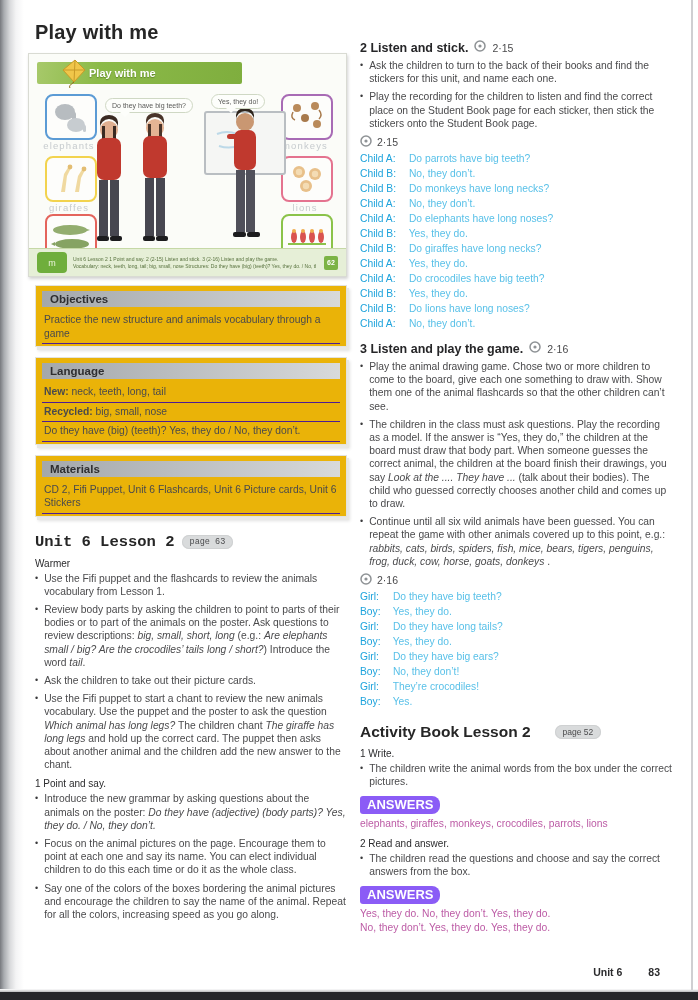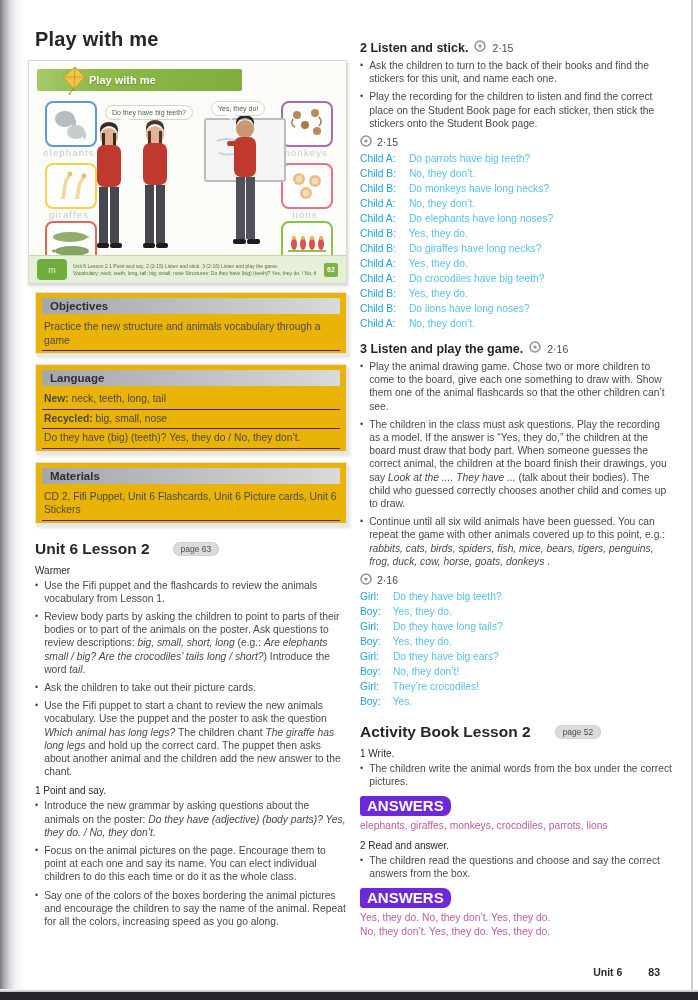--- a/index.html
+++ b/index.html
@@ -4,21 +4,21 @@
 <style>
   html,body{margin:0;padding:0;background:#ffffff;}
   .sheet{position:relative;width:698px;height:1000px;background:#fff;overflow:hidden;
          font-family:"Liberation Sans",sans-serif;color:#3f3f41;}
   .binding{position:absolute;left:0;top:0;bottom:0;width:24px;pointer-events:none;
            background:linear-gradient(90deg,#77797e 0,#a9acb0 4px,#d9dadc 10px,#f4f4f5 16px,#fff 24px);z-index:5;}
   .bottom-edge{position:absolute;left:0;right:0;bottom:0;height:8px;background:#26262a;z-index:6;}
   .bottom-edge2{position:absolute;left:0;right:0;bottom:8px;height:3px;background:linear-gradient(#fff,#b9b9bc);z-index:6;}
   .right-edge{position:absolute;right:5px;top:0;bottom:10px;width:2px;background:#cfcfd2;z-index:6;}
 
-  .col-left{position:absolute;left:35px;top:28px;width:312px;}
+  .col-left{position:absolute;left:35px;top:21px;width:312px;}
   .col-right{position:absolute;left:360px;top:40px;width:312px;}
 
   h1.title{font-size:20px;font-weight:bold;color:#262626;margin:0 0 9px 0;letter-spacing:.2px;}
 
   
   .book{position:relative;width:317px;height:222px;background:#fbfcf8;border:1px solid #d9dbd3;
         box-shadow:1px 2px 3px rgba(0,0,0,.18);margin-left:-7px;}
   .banner{position:absolute;left:8px;top:8px;width:205px;height:22px;
           background:linear-gradient(100deg,#a7c96a 0,#8cba49 30%,#7fae3e 100%);
           border-radius:2px;display:flex;align-items:center;}
@@ -43,41 +43,41 @@
 
   
   .infobox{position:relative;background:#eab308;border:1px solid #e3e3de;margin:8px 0 10px 0;
            box-shadow:2px 3px 0 #e8e8e4,3px 4px 3px rgba(0,0,0,.12);padding-bottom:2px;}
   .infobox-h{background:linear-gradient(90deg,#a4a8ab,#cfd1d2 85%,#d8dadb);color:#2e2e30;
            font-weight:bold;font-size:11.5px;padding:2px 8px;margin:5px 6px 4px 6px;}
   .infobox-b{font-size:10.3px;line-height:13.5px;color:#4a4a4c;margin:0 6px;padding:2px 2px 3px 2px;}
   .rule{border-bottom:1px solid #4c1d95;}
 
   
-  .lesson-h{font-size:15.5px;font-weight:bold;color:#262626;margin:16px 0 6px 0;display:flex;align-items:center;gap:23px;}
+  .lesson-h{font-size:15.5px;font-weight:bold;color:#262626;margin:16px 0 6px 0;display:flex;align-items:center;gap:7px;font-family:Liberation Mono, monospace;}
   .pill{background:#d9dbdc;color:#4c4c4e;font-size:8.5px;font-weight:normal;border-radius:9px;
         padding:2px 8px;box-shadow:inset 0 0 0 1px #cfd1d2;}
   .sub-h{font-size:10px;font-weight:normal;color:#2b2b2d;margin:7px 0 3px 0;}
   .bul{display:flex;gap:6px;font-size:10.3px;line-height:13.2px;color:#4a4a4c;margin:0 0 5px 0;}
   .bul .dot{flex:0 0 auto;font-size:9px;line-height:13px;color:#3a3a3c;}
   .btx i{font-style:italic;}
   .btx b{font-weight:bold;}
 
   .sec-h{display:flex;align-items:center;gap:6px;font-size:12.5px;font-weight:bold;color:#262628;margin:10px 0 4px 0;}
   .trk{font-weight:normal;font-size:10.5px;color:#4a4a4c;}
   .cdline{display:flex;align-items:center;gap:5px;font-size:10.5px;color:#4a4a4c;margin:3px 0 2px 0;}
 
   .dlg{font-size:10.3px;line-height:15px;}
   .dlg .sp{display:inline-block;font-weight:normal;color:#1ea3dc;}
   .sp.w{min-width:46px;}
   .sp.n{min-width:30px;}
   .dlg .tx{color:#58c0e8;}
 
   .ab-h{font-size:15.5px;font-weight:bold;color:#262626;margin:14px 0 6px 0;display:flex;align-items:center;gap:24px;}
-  .answers-badge{display:inline-block;background:#6d28d9;color:#fff;font-weight:bold;font-size:15px;
+  .answers-badge{display:inline-block;background:#8b5cf6;color:#fff;font-weight:bold;font-size:13px;
         padding:1px 7px 2px 7px;border-radius:3px 8px 8px 3px;margin:3px 0 3px 0;}
   .answers-txt{font-size:10.3px;line-height:13.5px;color:#bc5ba5;margin-bottom:4px;}
 
   .footer{position:absolute;right:38px;bottom:22px;display:flex;gap:26px;font-size:10.5px;font-weight:bold;color:#2b2b2d;z-index:7;}
 </style>
 </head>
 <body>
 
 <div class="sheet">
 

